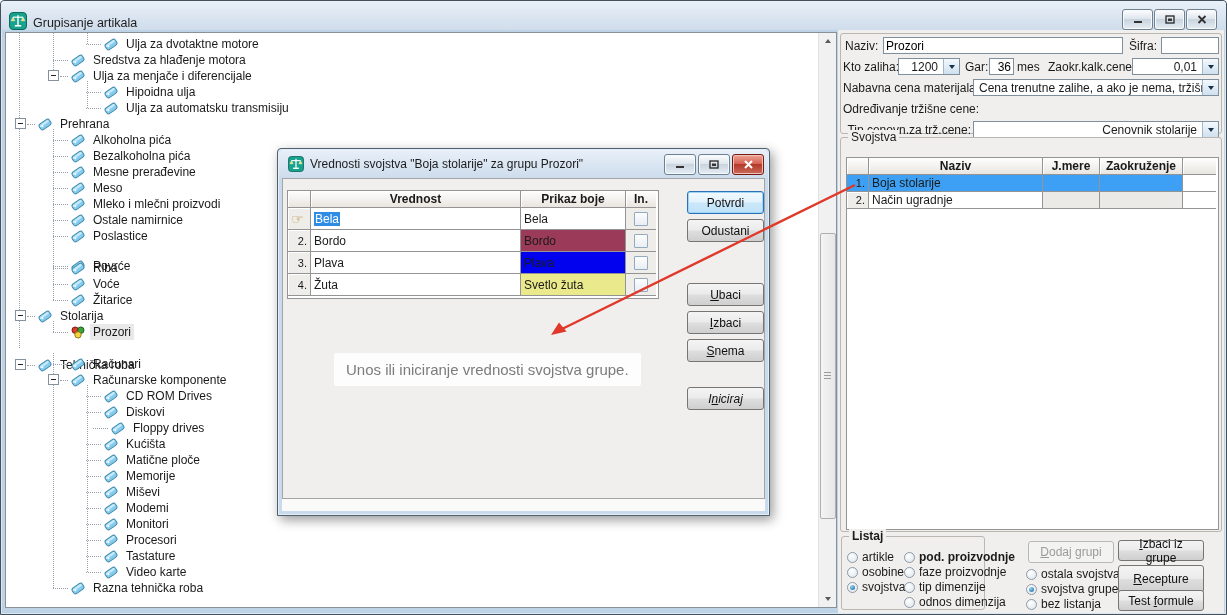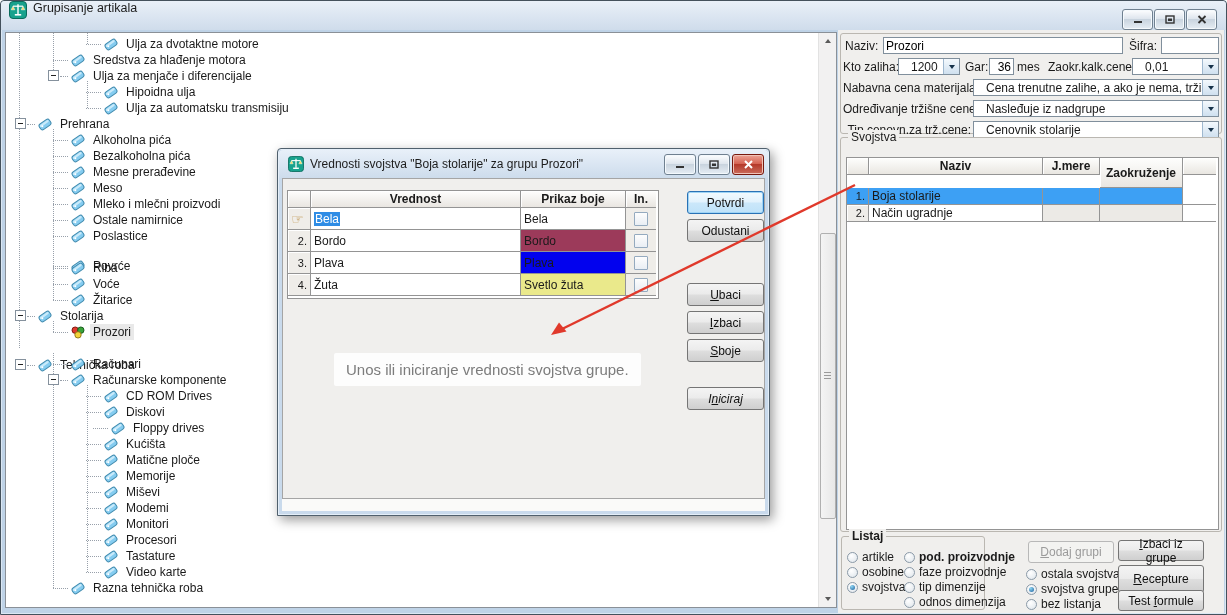--- a/index.html
+++ b/index.html
@@ -1,19 +1,19 @@
 <!DOCTYPE html>
 <html><head>
 <meta charset="utf-8">
 <style>
   html,body{margin:0;padding:0;background:#fff;}
   #stage{position:relative;width:1227px;height:615px;font-family:"Liberation Sans",sans-serif;font-size:12px;color:#1a1a1a;overflow:hidden;}
   
   .main-window{position:absolute;inset:0;background:#bfd3e7;border:1px solid #44515c;border-radius:4px 4px 0 0;box-shadow:inset 0 0 0 1px #dbe7f3;}
-  .titlebar{position:absolute;left:1px;right:1px;top:1px;height:29px;background:linear-gradient(#e9f0f8,#cfdceb);border-radius:4px 4px 0 0;display:flex;align-items:flex-start;padding-left:8px;}
+  .titlebar{position:absolute;left:1px;right:1px;top:1px;height:29px;background:linear-gradient(#e9f0f8,#cfdceb);border-radius:4px 4px 0 0;display:flex;align-items:flex-end;padding-left:8px;}
   .app-icon{width:18px;height:18px;margin-right:6px;}
   .title-text{font-size:12.5px;color:#1c1c1c;}
   .winbtn{position:absolute;top:9px;width:29px;height:19px;border:1px solid #6f8090;border-radius:3px;background:linear-gradient(#fdfeff,#dfe6ee 45%,#c9d4df 50%,#e6edf4);display:flex;align-items:center;justify-content:center;box-shadow:inset 0 0 0 1px #f6fafd;}
   
   .tree{position:absolute;left:5px;top:32px;width:832px;height:576px;background:#fff;border:1px solid #8a9097;box-sizing:border-box;z-index:1;}
   .tree-view{position:absolute;inset:0 17px 0 0;overflow:hidden;}
   .spine{position:absolute;width:0;border-left:1px dotted #98a0aa;}
   .trow{position:absolute;height:16px;display:flex;align-items:center;white-space:nowrap;cursor:default;}
   .trow::before{content:"";position:absolute;left:-17px;top:8px;width:15px;border-top:1px dotted #98a0aa;}
   .trow.has-exp::before{left:-10px;width:8px;}
@@ -55,21 +55,21 @@
   .btn.disabled{color:#9b9b9b;border-color:#b8b8b8;background:#f3f3f1;}
   .mn{text-decoration:underline;}
   .message{position:absolute;left:56px;top:204px;height:33px;line-height:33px;padding:0 12px;background:#fdfdfd;border-radius:2px;color:#7c7c7c;font-size:15px;white-space:nowrap;}
   
   .rpanel{position:absolute;left:838px;top:30px;width:386px;height:583px;background:#f0efed;z-index:1;}
   .group{position:absolute;border:1px solid #bab7b1;border-radius:3px;box-sizing:border-box;}
   .legend{position:absolute;top:-8px;left:7px;background:#f0efed;padding:0 3px;}
   .flabel{position:absolute;white-space:nowrap;}
   .txt{position:absolute;box-sizing:border-box;border:1px solid #808f9c;background:#fff;font-family:"Liberation Sans",sans-serif;font-size:12px;padding:0 2px;height:17px;}
   .combo{position:absolute;box-sizing:border-box;border:1px solid #808f9c;background:#fff;height:17px;display:flex;align-items:center;}
-  .combo-text{flex:1;padding:0 12px;overflow:hidden;white-space:nowrap;}
+  .combo-text{flex:1;padding:0 5px;overflow:hidden;white-space:nowrap;text-align:right;}
   .combo-btn{width:15px;height:100%;flex:0 0 15px;background:linear-gradient(#f4f9fd,#cfe0ef);border-left:1px solid #9fb8cf;display:flex;align-items:center;justify-content:center;}
   .combo-arrow{width:0;height:0;border-left:3.5px solid transparent;border-right:3.5px solid transparent;border-top:4px solid #16324a;}
   .ritem{position:absolute;display:flex;align-items:center;gap:4px;white-space:nowrap;}
   .radio{width:11px;height:11px;border-radius:50%;border:1px solid #8b9aa8;background:radial-gradient(circle at 38% 32%,#fff,#dde4ea);box-sizing:border-box;flex:0 0 11px;}
   .radio.on::after{content:"";display:block;width:5px;height:5px;margin:2px;border-radius:50%;background:radial-gradient(circle at 35% 30%,#8ed6f2,#1d5f9d);}
   .rlabel.bold{font-weight:bold;}
   
   .arrow-overlay{position:absolute;inset:0;z-index:20;pointer-events:none;}
 </style>
 </head>
@@ -514,43 +514,37 @@
       </div>
 
       <span class="flabel" style="left:2px;top:47px;width:128px;text-align:right;">Nabavna cena materijala:</span>
       <div class="combo" style="left:132px;top:45px;width:246px;">
         <span class="combo-text">Cena trenutne zalihe, a ako je nema, tržišna</span>
         <span class="combo-btn">
             <span class="combo-arrow"></span>
           </span>
       </div>
       <span class="flabel" style="left:2px;top:68px;width:128px;text-align:right;">Određivanje tržišne cene:</span>
-      <div class="combo" style="left:132px;top:66px;width:246px;">
-        <span class="combo-text">Nasleđuje iz nadgrupe</span>
-        <span class="combo-btn">
-            <span class="combo-arrow"></span>
-          </span>
-      </div>
       <span class="flabel" style="left:2px;top:89px;width:128px;text-align:right;">Tip cenovn.za trž.cene:</span>
       <div class="combo" style="left:132px;top:87px;width:246px;">
         <span class="combo-text">Cenovnik stolarije</span>
         <span class="combo-btn">
             <span class="combo-arrow"></span>
           </span>
       </div>
     </div>
 
     <div class="group" style="left:2px;top:107px;width:382px;height:395px;">
       <span class="legend">Svojstva</span>
       <div class="gtable" style="left:5px;top:19px;width:371px;height:371px;">
         <div class="grow">
           <div class="gc hdr" style="width:22px;height:17px;"></div>
           <div class="gc hdr" style="width:174px;height:17px;">Naziv</div>
           <div class="gc hdr" style="width:57px;height:17px;">J.mere</div>
-          <div class="gc hdr" style="width:83px;height:30px;">Zaokruženje</div>
+          <div class="gc hdr" style="width:83px;height:17px;">Zaokruženje</div>
           <div class="gc hdr" style="width:33px;height:17px;border-right:none;"></div>
         </div>
         <div id="svojstva-rows">
             <div class="grow">
               <div class="gc blue" style="width: 22px; height: 17px; justify-content: flex-end; padding-right: 3px; font-size: 11px;">1.</div>
               <div class="gc blue" style="width: 174px; height: 17px; padding-left: 3px;">Boja stolarije</div>
               <div class="gc blue" style="width: 57px; height: 17px;"></div>
               <div class="gc blue" style="width: 83px; height: 17px;"></div>
               <div class="gc" style="width: 33px; height: 17px; border-right: none; background: rgb(255, 255, 255);"></div>
             </div>
@@ -714,21 +708,21 @@
     <button class="btn" style="left:409px;top:70px;width:77px;height:23px;">
         <span>Odustani</span>
       </button>
     <button class="btn" style="left:409px;top:134px;width:77px;height:23px;">
       <span><span></span><span class="mn">U</span><span>baci</span></span>
     </button>
     <button class="btn" style="left:409px;top:162px;width:77px;height:23px;">
       <span><span></span><span class="mn">I</span><span>zbaci</span></span>
     </button>
     <button class="btn" style="left:409px;top:190px;width:77px;height:23px;">
-      <span><span></span><span class="mn">S</span><span>boje</span></span>
+      <span><span></span><span class="mn">S</span><span>nema</span></span>
     </button>
     <button class="btn" style="left:409px;top:238px;width:77px;height:23px;font-style:italic;">
       <span><span>I</span><span class="mn">n</span><span>iciraj</span></span>
     </button>
 
     <div class="message">Unos ili iniciranje vrednosti svojstva grupe.</div>
   </div>
 
   <svg class="arrow-overlay" width="1227" height="615">
     <line x1="855" y1="185" x2="560" y2="330" stroke="#e0392b" stroke-width="2.4"></line>

